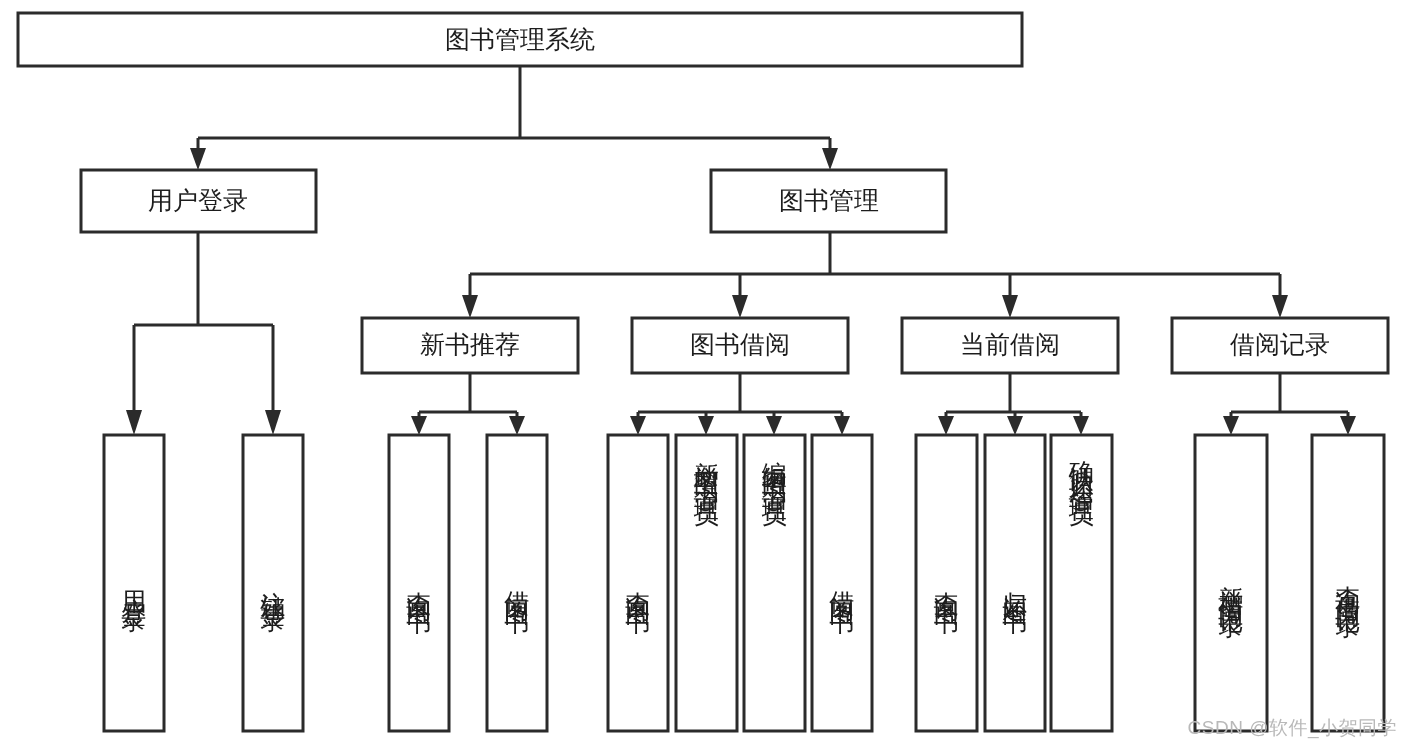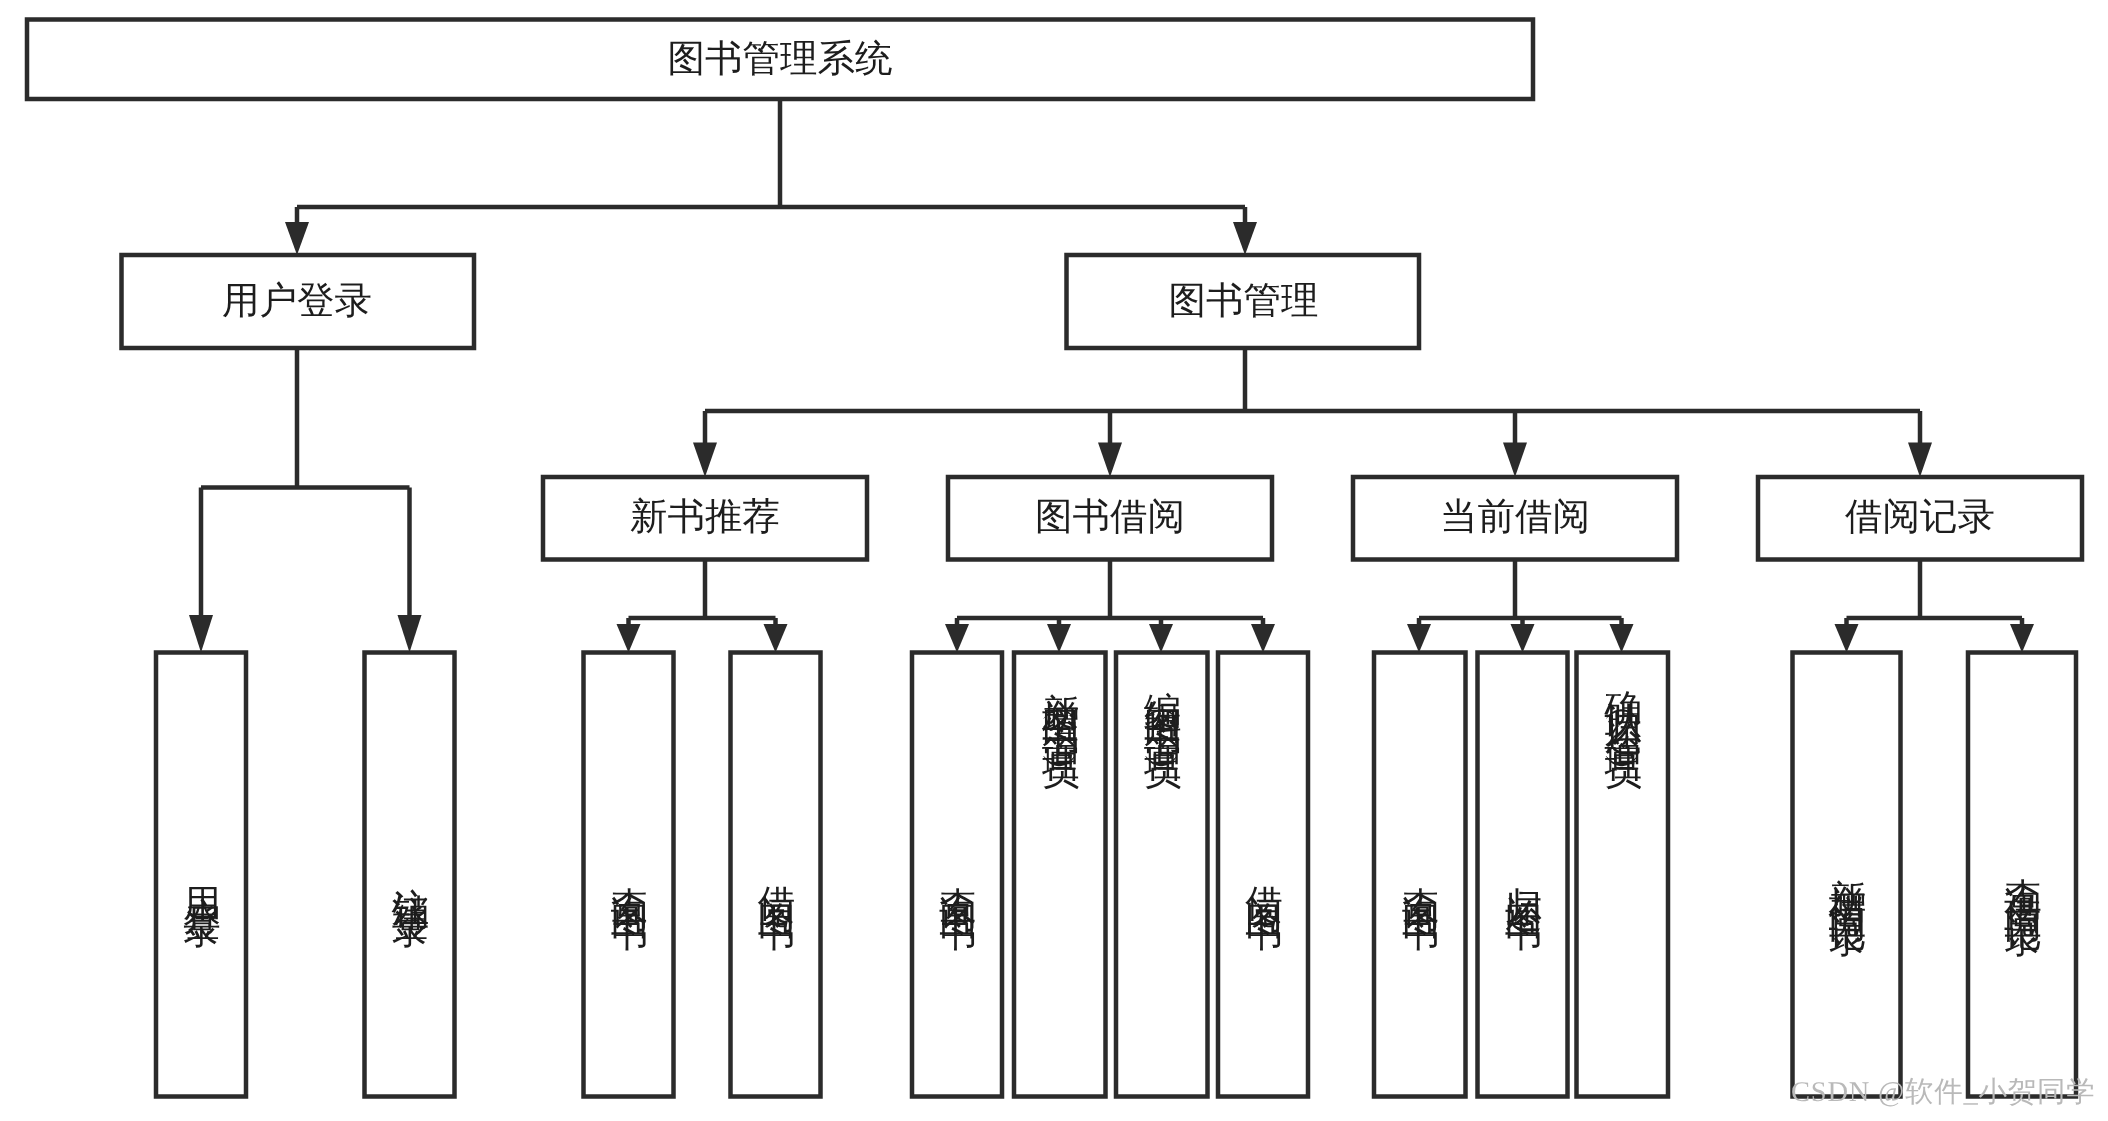--- a/index.html
+++ b/index.html
@@ -38,21 +38,21 @@
     stroke-linecap: butt;
   }
   .arrow-head {
     fill: #2b2b2b;
     stroke: none;
   }
   .watermark {
     position: absolute;
     right: 8px;
     bottom: 6px;
-    font-family: Liberation Serif, serif;
+    font-family: Liberation Sans, sans-serif;
     font-size: 19px;
     color: #b9b9b9;
     white-space: nowrap;
     letter-spacing: 0.5px;
     pointer-events: none;
   }
 </style>
 </head>
 <body>
 

